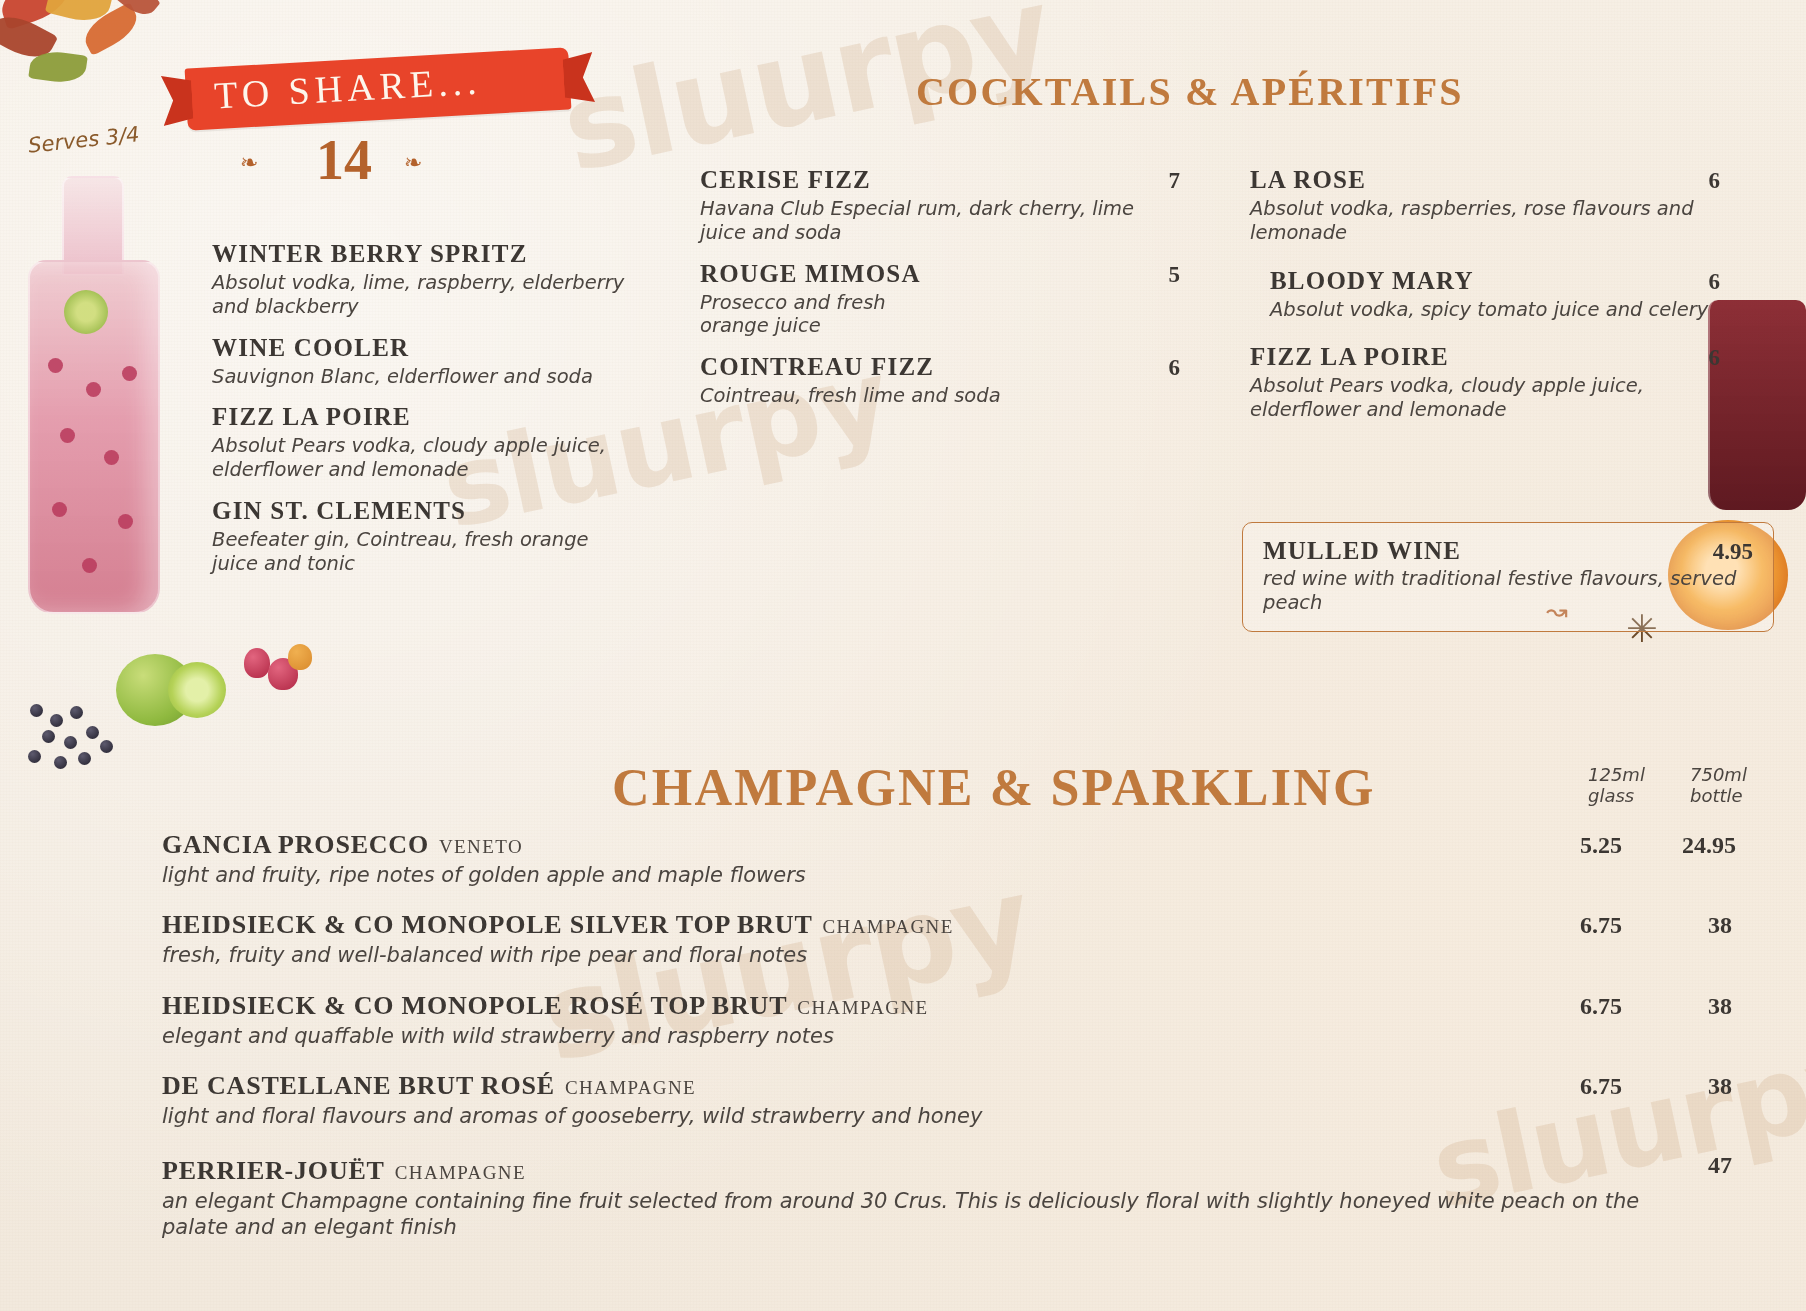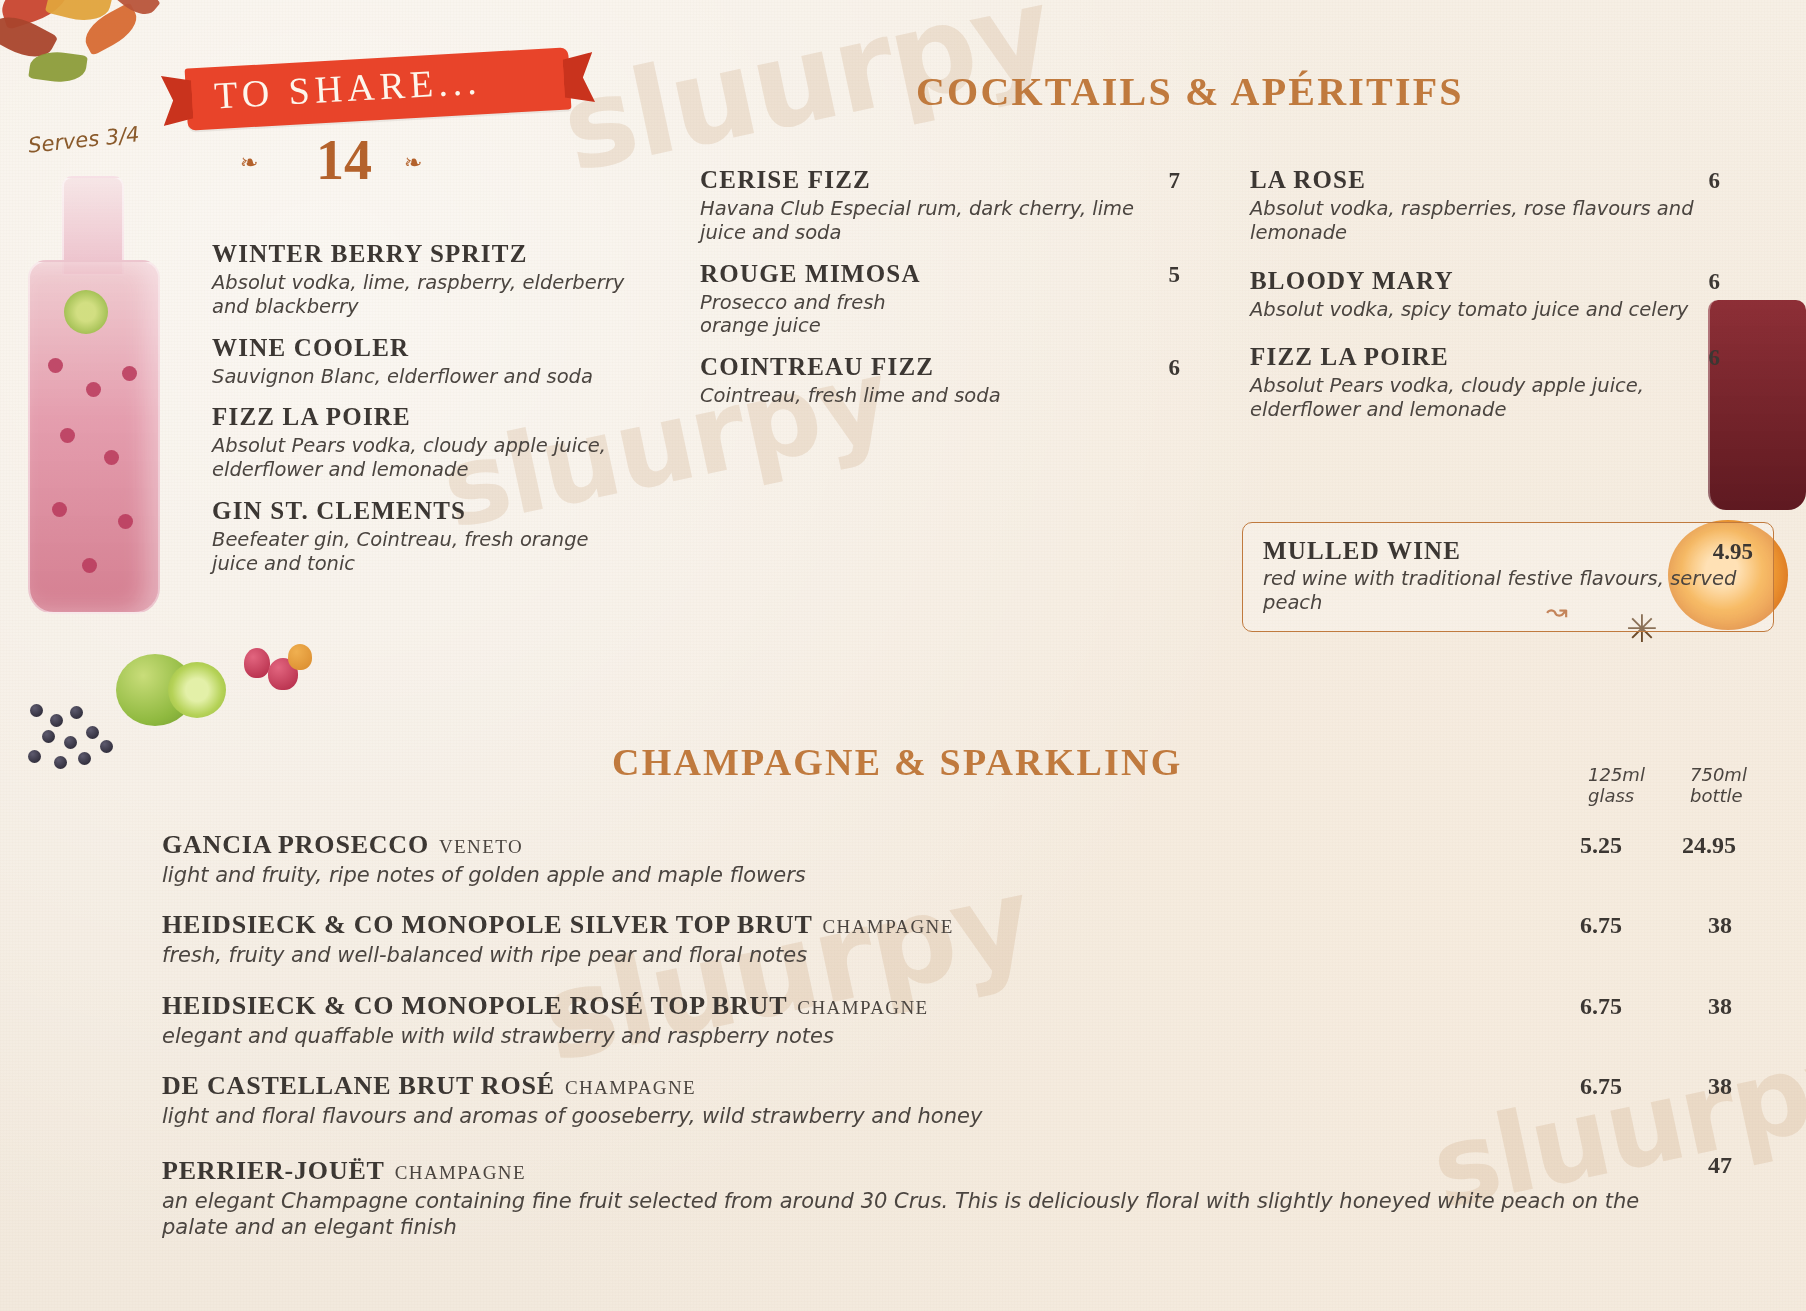--- a/index.html
+++ b/index.html
@@ -73,21 +73,21 @@
   
   .section-title {
     position: absolute;
     font-family: "Liberation Serif", serif;
     font-weight: bold;
     color: #c07a3e;
     letter-spacing: 2.2px;
     text-transform: uppercase;
   }
   #cocktails-title { left: 916px; top: 68px;  font-size: 40px; }
-  #champagne-title { left: 612px; top: 740px; font-size: 38px; }
+  #champagne-title { left: 612px; top: 758px; font-size: 52px; }
 
   
   .ribbon-wrap { position: absolute; left: 168px; top: 36px; width: 420px; height: 120px; }
   .ribbon-band {
     position: absolute;
     left: 18px; top: 22px;
     width: 384px; height: 62px;
     background: #e8442a;
     transform: rotate(-3.2deg);
     box-shadow: 0 2px 0 rgba(0,0,0,0.06);
@@ -478,21 +478,21 @@
 <div class="col" id="cocktail-col2">
 
   <div class="item">
     <div class="row">
       <div class="name serif-caps">LA ROSE</div>
       <div class="pr price">6</div>
     </div>
     <div class="desc">Absolut vodka, raspberries, rose flavours and lemonade</div>
   </div>
 
-  <div class="item" style="margin-top:22px;">
+  <div class="item" style="margin-top:22px;margin-left:20px;">
     <div class="row">
       <div class="name serif-caps">BLOODY MARY</div>
       <div class="pr price">6</div>
     </div>
     <div class="desc">Absolut vodka, spicy tomato juice and celery</div>
   </div>
 
   <div class="item" style="margin-top:22px;">
     <div class="row">
       <div class="name serif-caps">FIZZ LA POIRE</div>

